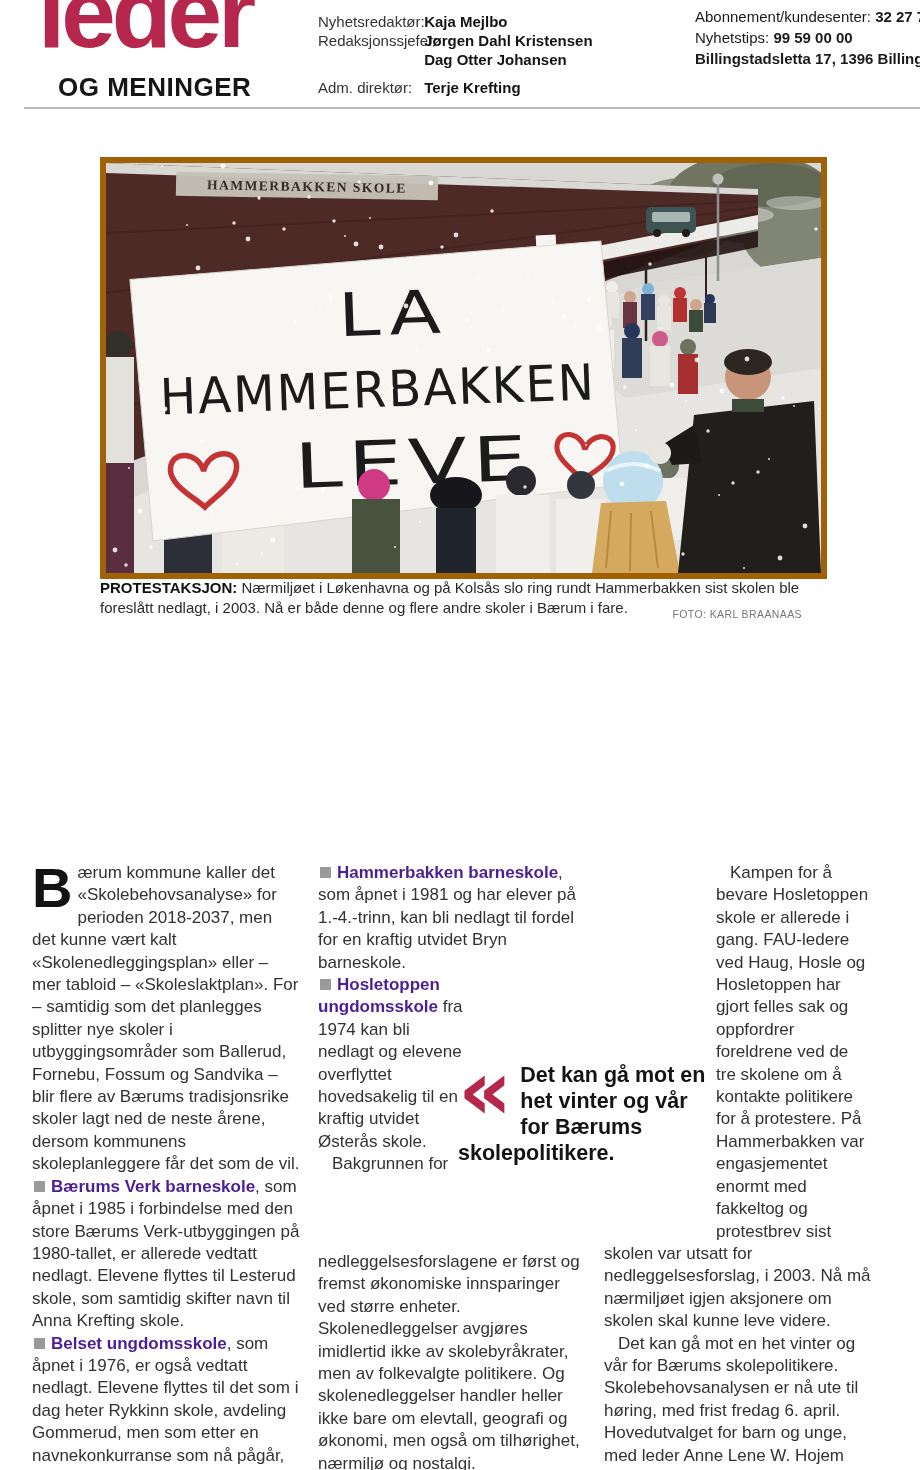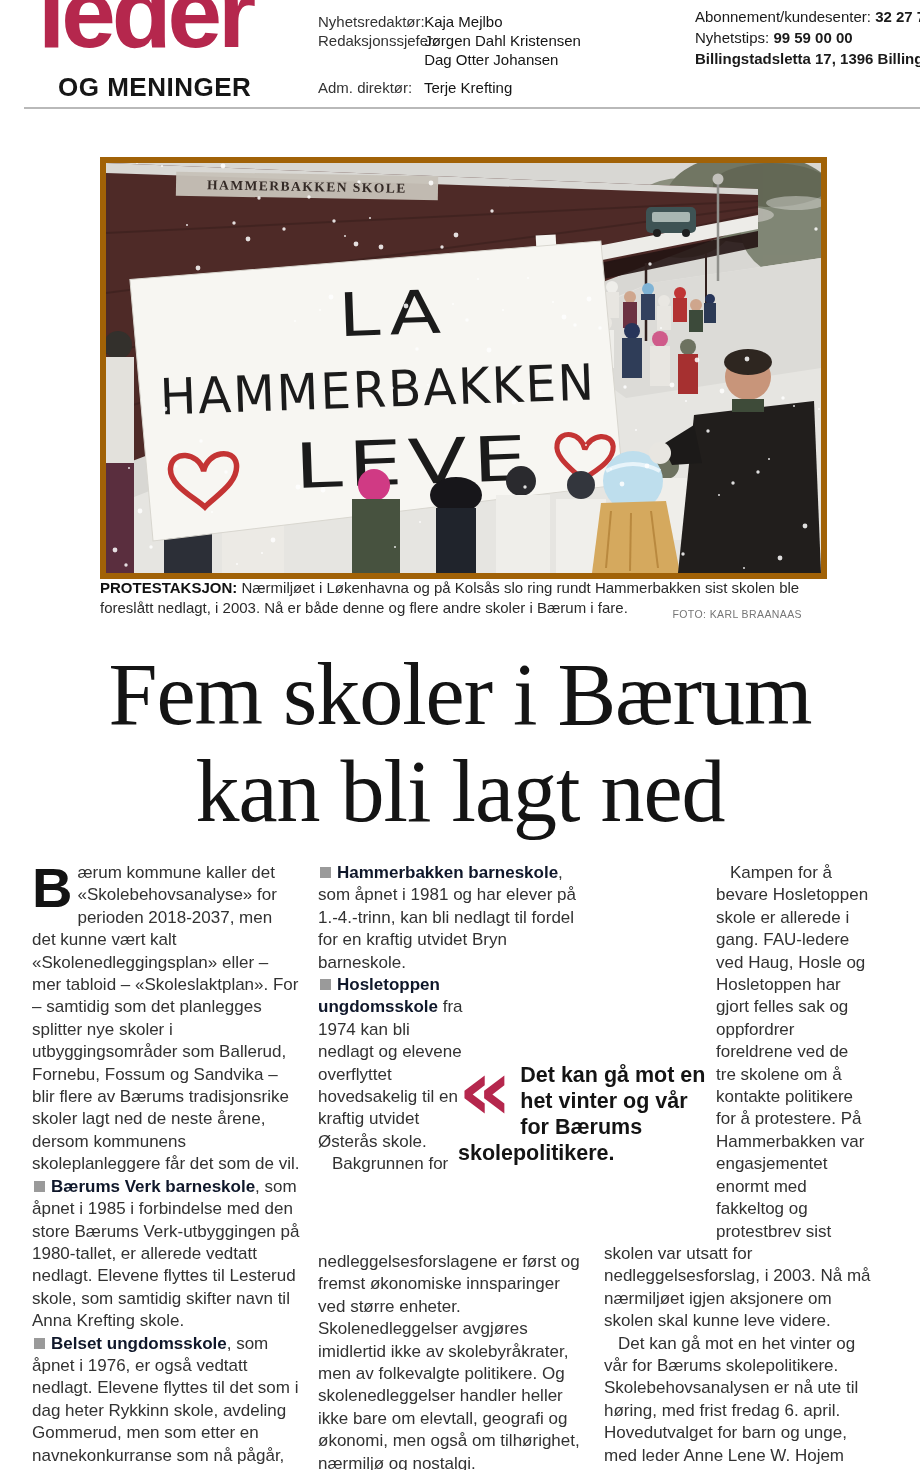--- a/index.html
+++ b/index.html
@@ -7,21 +7,21 @@
         font-family:"Liberation Sans",sans-serif;color:#323232;border-radius:10px;}
 
   
   .leder{position:absolute;left:38px;top:-36px;font-size:98px;line-height:1;font-weight:800;
          letter-spacing:-4px;color:#b5274d;}
   .ogmeninger{position:absolute;left:58px;top:72px;font-size:26px;font-weight:700;
               letter-spacing:.5px;color:#161616;}
   .staff{position:absolute;left:318px;top:12px;font-size:15px;line-height:19px;color:#333;}
   .staff .row{white-space:nowrap;}
   .staff .lbl{display:inline-block;width:102px;font-weight:400;}
-  .staff .nm{font-weight:400;color:#141414;}
+  .staff .nm{font-weight:700;color:#141414;}
   .staff .gap{margin-top:9px;}
   .contact{position:absolute;left:695px;top:6px;font-size:15px;line-height:21px;color:#1a1a1a;white-space:nowrap;}
   .contact b{font-weight:700;}
   .rule{position:absolute;top:107px;left:24px;right:0;height:2px;background:#b9b9b9;}
 
   
   .photo{position:absolute;left:100px;top:157px;width:715px;height:410px;
          border:6px solid #a16207;background:#d8d7d3;}
   .photo svg{display:block;}
   .bannertext{font-family:"DejaVu Sans",sans-serif;fill:#1b1b1b;font-weight:500;}
@@ -36,21 +36,21 @@
             font-family:"Liberation Serif",serif;font-size:88px;line-height:97px;
             color:#141414;letter-spacing:-1px;}
 
   
   .col{position:absolute;top:862px;width:268px;font-size:17px;line-height:22.4px;color:#323232;text-align:left;}
   .col1{left:32px;} .col2{left:318px;} .col3{left:604px;}
   .col p{margin:0;}
   .ind{text-indent:14px;}
   .dropcap{float:left;font-size:56px;line-height:45px;font-weight:700;color:#131313;margin:3px 5px 0 0;}
   .sq{display:inline-block;width:11px;height:11px;background:#9a9a9a;margin:0 6px 0 2px;}
-  .lead{font-weight:700;color:#0f172a;}
+  .lead{font-weight:700;color:#4c1d95;}
   .spacer-r{float:right;width:116px;height:210px;margin-top:67px;}
   .spacer-l{float:left;width:112px;height:202px;margin-top:157px;}
 
   
   .pq{position:absolute;left:458px;top:1062px;width:252px;}
   .pq .mark{float:left;font-family:"DejaVu Sans",sans-serif;font-size:84px;line-height:56px;
             font-weight:700;color:#b5274d;margin-right:8px;}
   .pq .txt{font-size:21.5px;line-height:26px;font-weight:700;color:#141414;}
 </style>
 </head>
@@ -354,24 +354,20 @@
           <circle cx="314" cy="359" r="1.0"></circle>
         </g>
     </svg>
   </div>
 
   <div class="caption">
     <b>PROTESTAKSJON:</b><span> Nærmiljøet i Løkenhavna og på Kolsås slo ring rundt Hammerbakken sist skolen ble foreslått nedlagt, i 2003. Nå er både denne og flere andre skoler i Bærum i fare.</span>
     <span class="credit">FOTO: KARL BRAANAAS</span>
   </div>
 
-  <div class="headline">
-    <div>Fem skoler i Bærum</div>
-    <div>kan bli lagt ned</div>
-  </div>
 
   <div class="col col1">
     <p class="para"><span class="dropcap">B</span><span>ærum kommune kaller det «Skolebehovsanalyse» for perioden 2018-2037, men det kunne vært kalt «Skolenedleggingsplan» eller – mer tabloid – «Skoleslaktplan». For – samtidig som det planlegges splitter nye skoler i utbyggingsområder som Ballerud, Fornebu, Fossum og Sandvika – blir flere av Bærums tradisjonsrike skoler lagt ned de neste årene, dersom kommunens skoleplanleggere får det som de vil.</span></p>
     <p class="para"><span class="sq"></span><b class="lead">Bærums Verk barneskole</b><span>, som åpnet i 1985 i forbindelse med den store Bærums Verk-utbyggingen på 1980-tallet, er allerede vedtatt nedlagt. Elevene flyttes til Lesterud skole, som samtidig skifter navn til Anna Krefting skole.</span></p>
     <p class="para"><span class="sq"></span><b class="lead">Belset ungdomsskole</b><span>, som åpnet i 1976, er også vedtatt nedlagt. Elevene flyttes til det som i dag heter Rykkinn skole, avdeling Gommerud, men som etter en navnekonkurranse som nå pågår, kan bli kalt Rykkinn skole, Gommerud skole eller få et helt nytt navn.</span></p>
   </div>
 
   <div class="col col2">
     <p class="para"><span class="sq"></span><b class="lead">Hammerbakken barneskole</b><span>, som åpnet i 1981 og har elever på 1.-4.-trinn, kan bli nedlagt til fordel for en kraftig utvidet Bryn barneskole.</span></p>
     <div class="spacer-r"></div>

